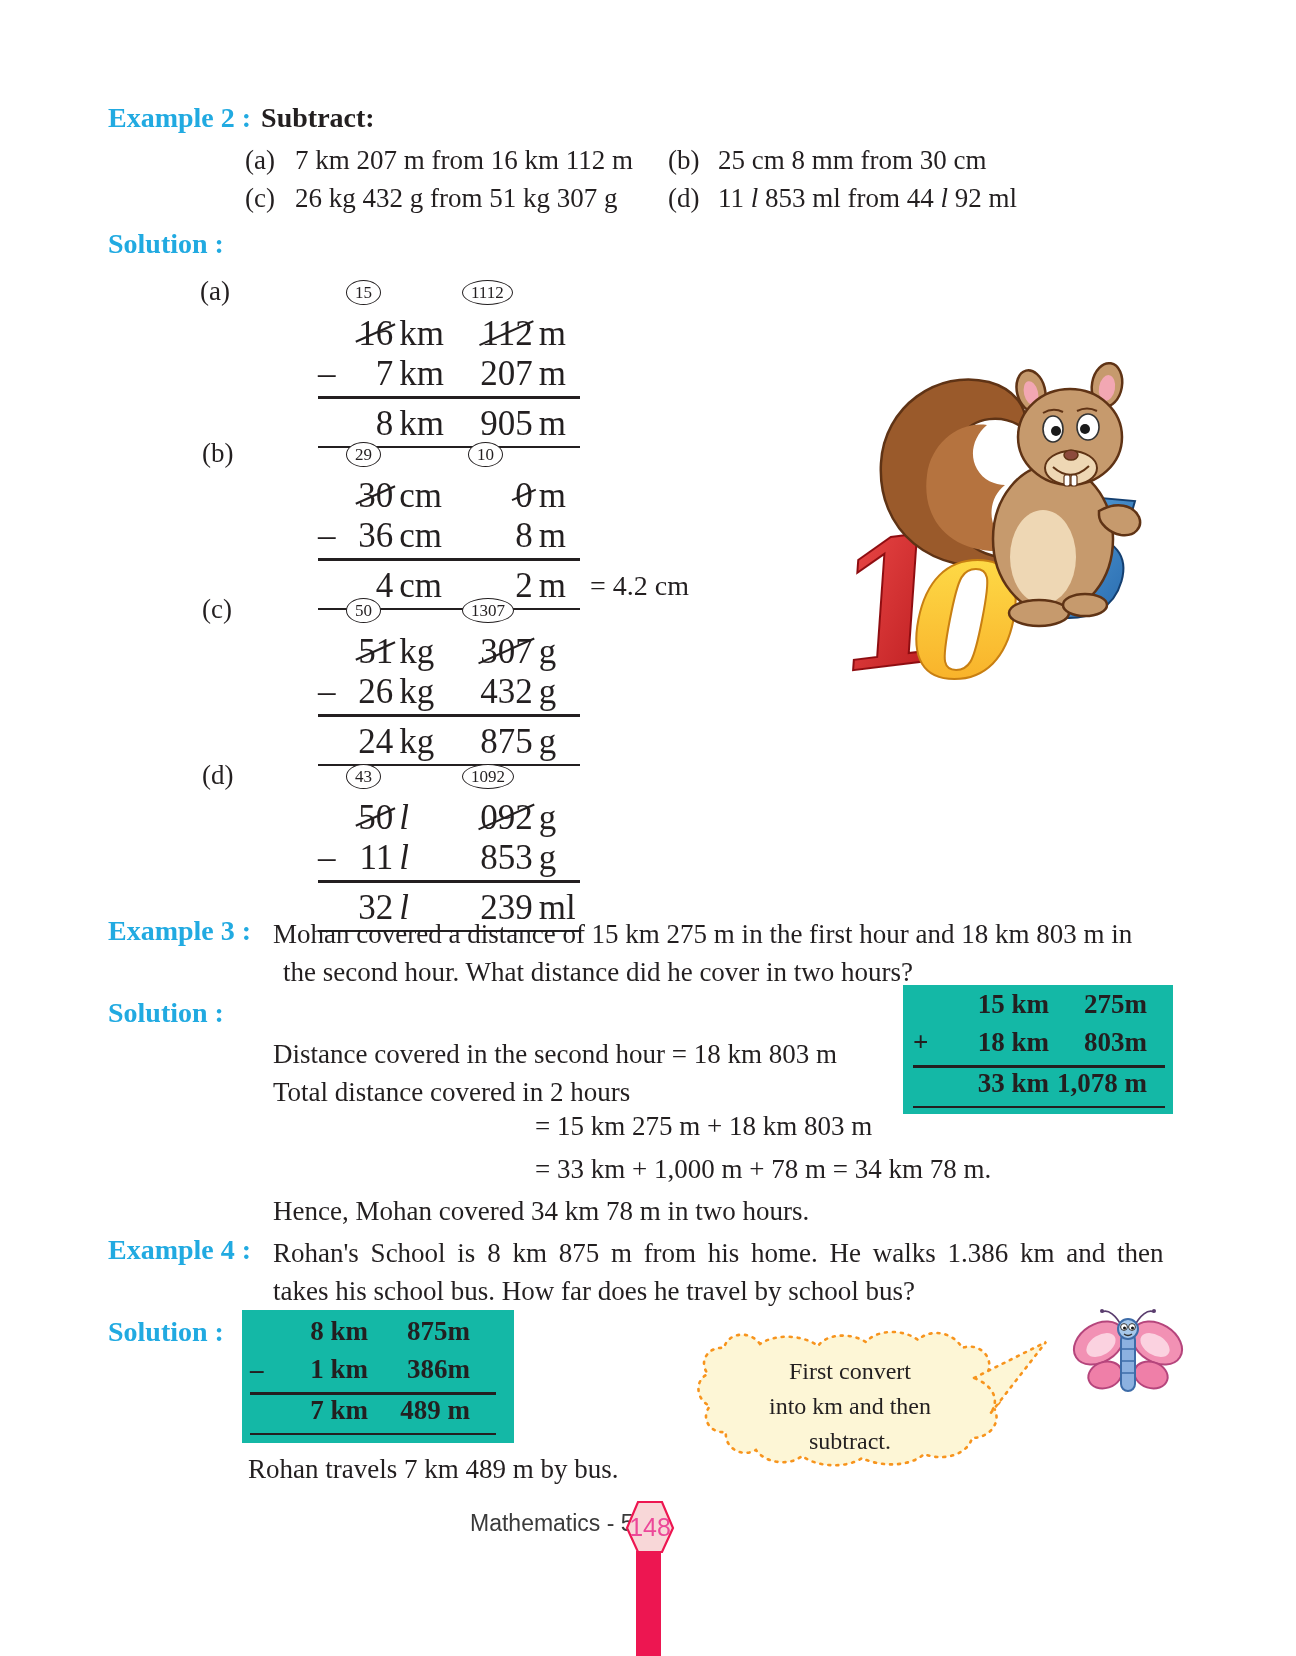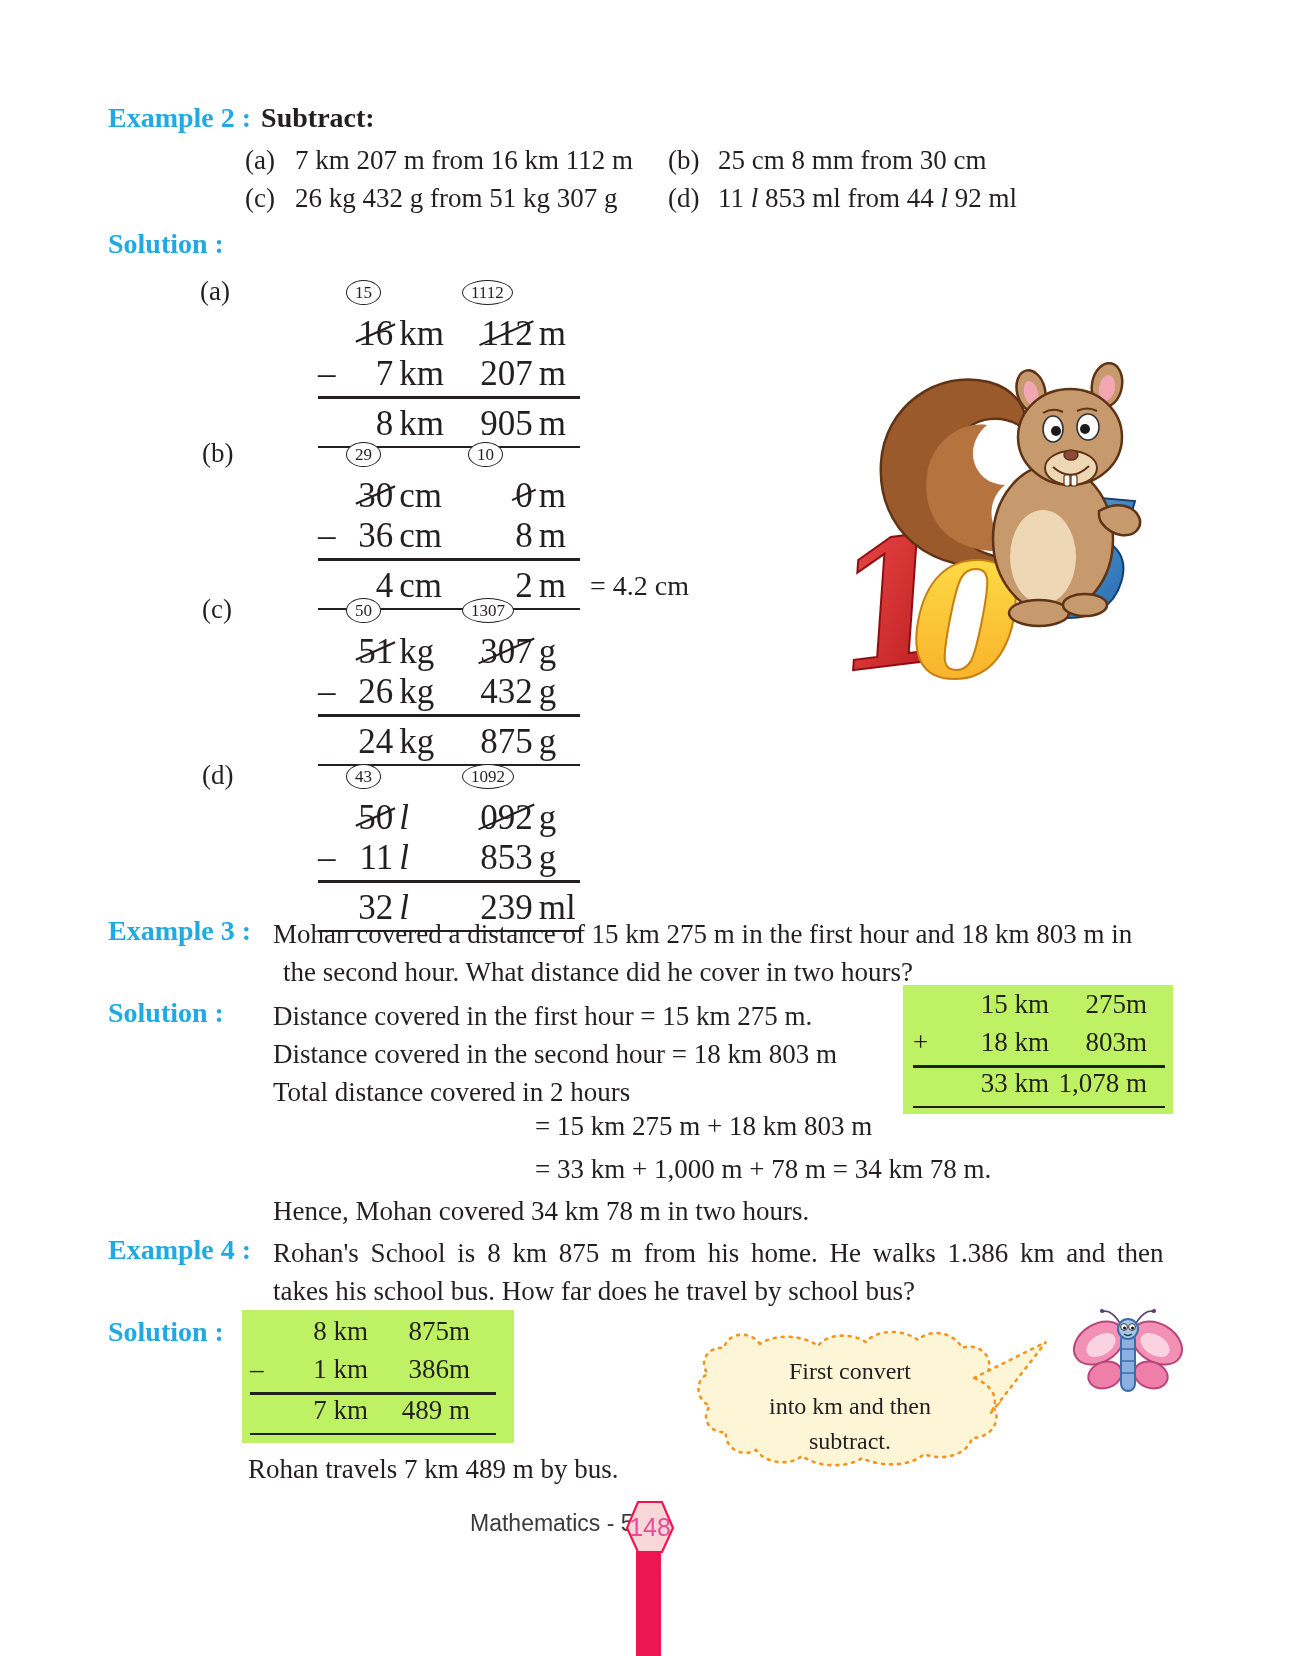--- a/index.html
+++ b/index.html
@@ -27,21 +27,21 @@
   .wb{width:92px;text-align:right;}
   .wbu{width:44px;padding-left:6px;}
   .wrule{height:2.5px;background:#231f20;margin:2px 0 5px;width:262px;}
   .wnote{position:absolute;left:272px;top:130px;font-size:28px;white-space:nowrap;}
   .sv{display:inline-block;position:relative;}
   .struck::after{content:"";position:absolute;left:-4px;right:-4px;top:46%;height:2.4px;
                  background:#231f20;transform:rotate(-24deg);}
   .wlabel{position:absolute;font-size:27px;}
 
   
-  .peachbox{position:absolute;background:#bef264;}
+  .peachbox{position:absolute;background:#14b8a6;font-weight:bold;}
   .prow{display:flex;align-items:baseline;height:38px;font-size:27px;}
   .ps{text-align:left;}
   .pa{text-align:right;}
   .pb{text-align:right;}
   .prule{height:2.5px;background:#231f20;}
 
   
   .bubbletext{position:absolute;text-align:center;font-size:24px;line-height:35px;color:#231f20;}
   .footerlabel{font-family:"Liberation Sans",sans-serif;font-size:23px;color:#3a3a3a;white-space:nowrap;}
   .hexnum{position:absolute;left:0;top:0;width:50px;height:54px;display:flex;align-items:center;
@@ -257,21 +257,20 @@
       <rect x="249" y="160" width="6" height="11" rx="2" fill="#fff" stroke="#5f3315" stroke-width="1.2"></rect>
       <rect x="256" y="160" width="6" height="11" rx="2" fill="#fff" stroke="#5f3315" stroke-width="1.2"></rect>
     </svg>
   </div>
 
   <div class="abs exlabel" style="left:108px;top:915px;">Example 3 :</div>
   <div class="abs bodytext" style="left:273px;top:915px;">Mohan covered a distance of 15 km 275 m in the first hour and 18 km 803 m in</div>
   <div class="abs bodytext" style="left:273px;top:953px;margin-left:10px;">the second hour. What distance did he cover in two hours?</div>
 
   <div class="abs exlabel" style="left:108px;top:997px;">Solution :</div>
-  <div class="abs bodytext" style="left:273px;top:997px;">Distance covered in the first hour = 15 km 275 m.</div>
   <div class="abs bodytext" style="left:273px;top:1035px;">Distance covered in the second hour = 18 km 803 m</div>
   <div class="abs bodytext" style="left:273px;top:1073px;">Total distance covered in 2 hours</div>
 
   <div class="peachbox" style="left:903px;top:985px;width:252px;padding:4px 8px 6px 10px;">
     <div class="prow">
       <span class="ps" style="width:26px;"></span>
       <span class="pa" style="width:110px;">15 km</span>
       <span class="pb" style="width:98px;">275m</span>
     </div>
     <div class="prow">

